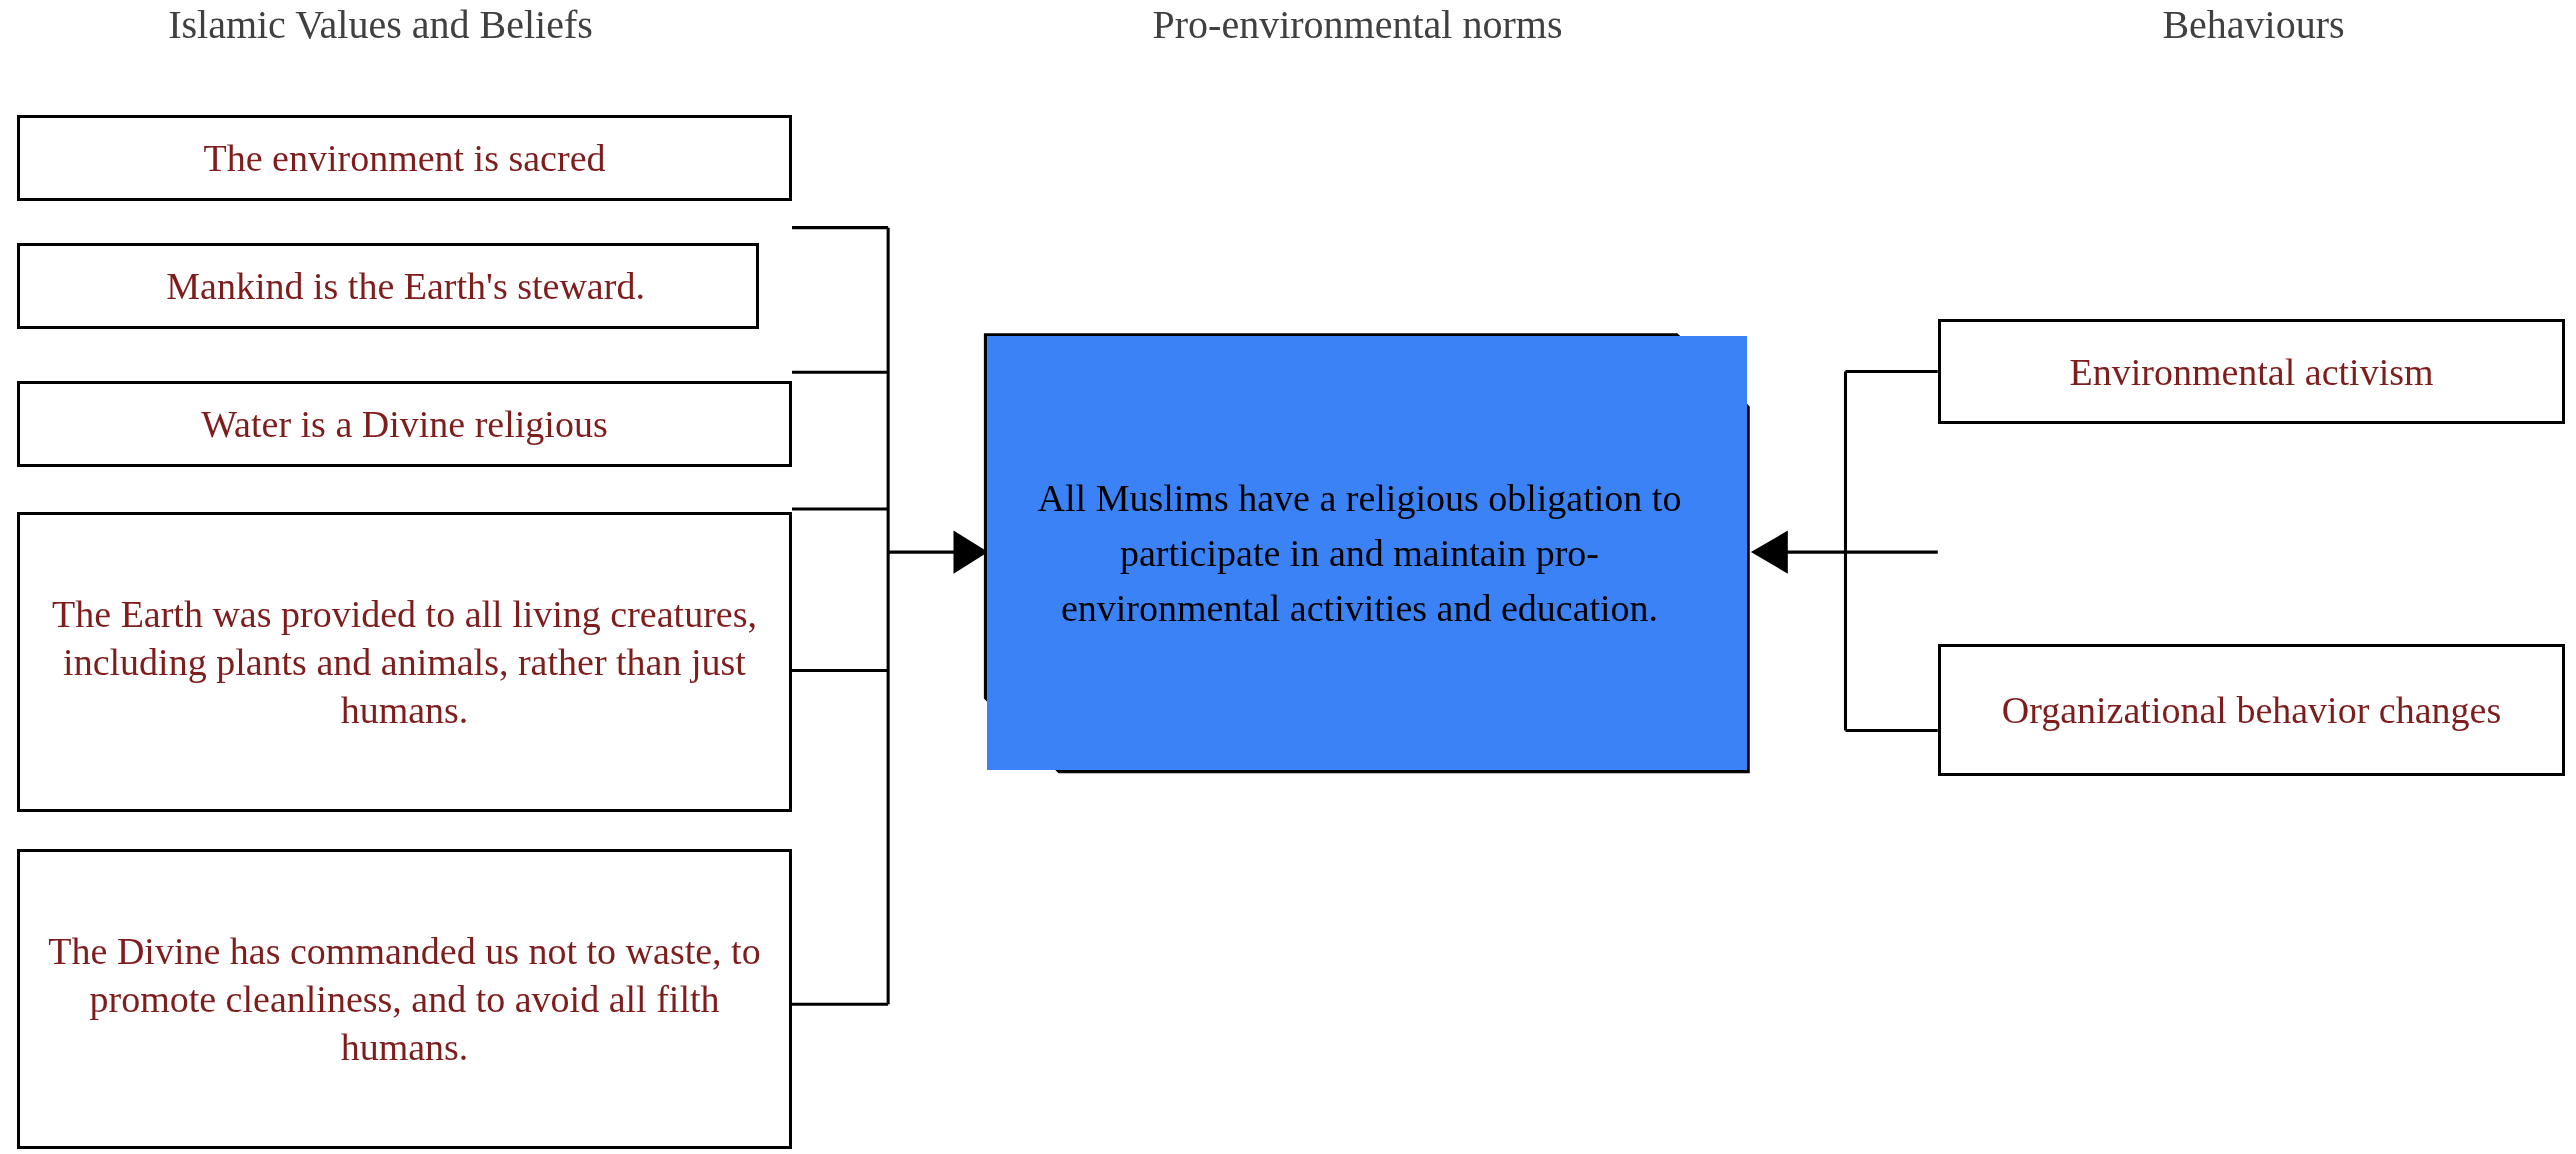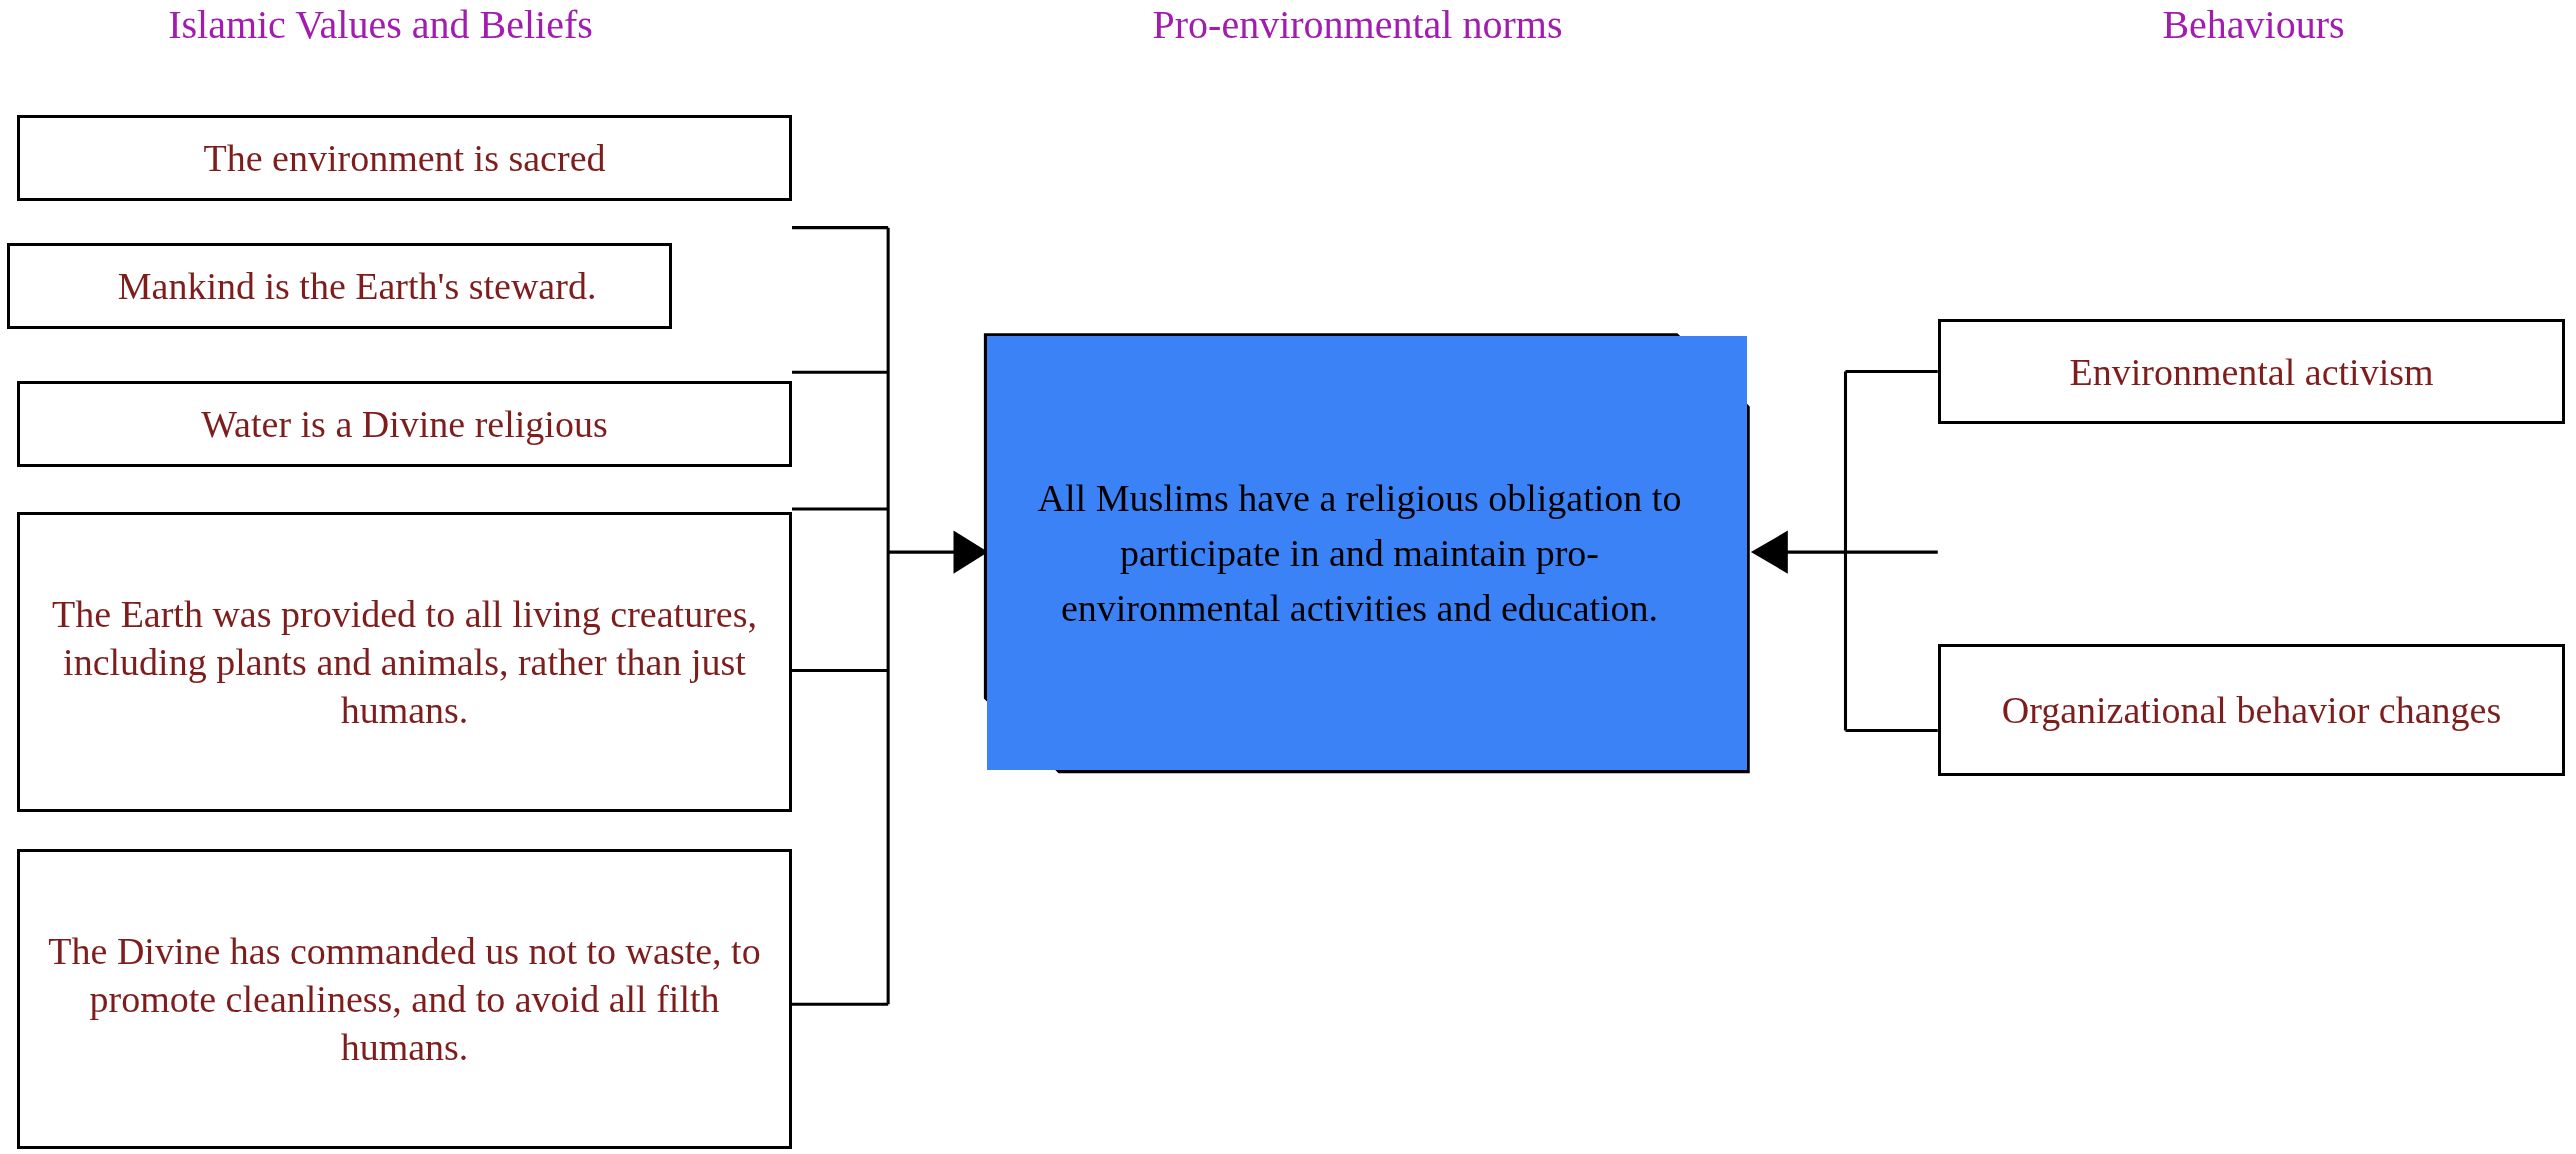--- a/index.html
+++ b/index.html
@@ -25,21 +25,21 @@
     width: 2576px;
     height: 1155px;
     pointer-events: none;
   }
   .col-header {
     position: absolute;
     font-size: 40px;
     line-height: 43px;
     text-align: center;
     white-space: nowrap;
-    color: #a21caf;
+    color: #404040;
   }
   .node {
     position: absolute;
     box-sizing: border-box;
     border: 3.8px solid #000000;
     background: #ffffff;
     display: flex;
     align-items: center;
     justify-content: center;
     text-align: center;
@@ -103,21 +103,21 @@
     <span>Pro-environmental norms</span>
   </div>
   <div class="col-header" style="left:1938px; top:3.1px; width:631px;">
     <span>Behaviours</span>
   </div>
 
   <div class="node" style="left:17px; top:115px; width:775px; height:86px;">
     <span class="node-text">The environment is sacred</span>
   </div>
 
-  <div class="node" style="left:7px; top:243px; width:665px; height:86px;padding-left:46px;">
+  <div class="node" style="left:17px; top:243px; width:742px; height:86px;padding-left:46px;">
     <span class="node-text">Mankind is the Earth's steward.</span>
   </div>
 
   <div class="node" style="left:17px; top:381px; width:775px; height:86px;">
     <span class="node-text">Water is a Divine religious</span>
   </div>
 
   <div class="node" style="left:17px; top:512px; width:775px; height:300px;">
     <span class="node-text">The Earth was provided to all living creatures, including plants and animals, rather than just humans.</span>
   </div>

